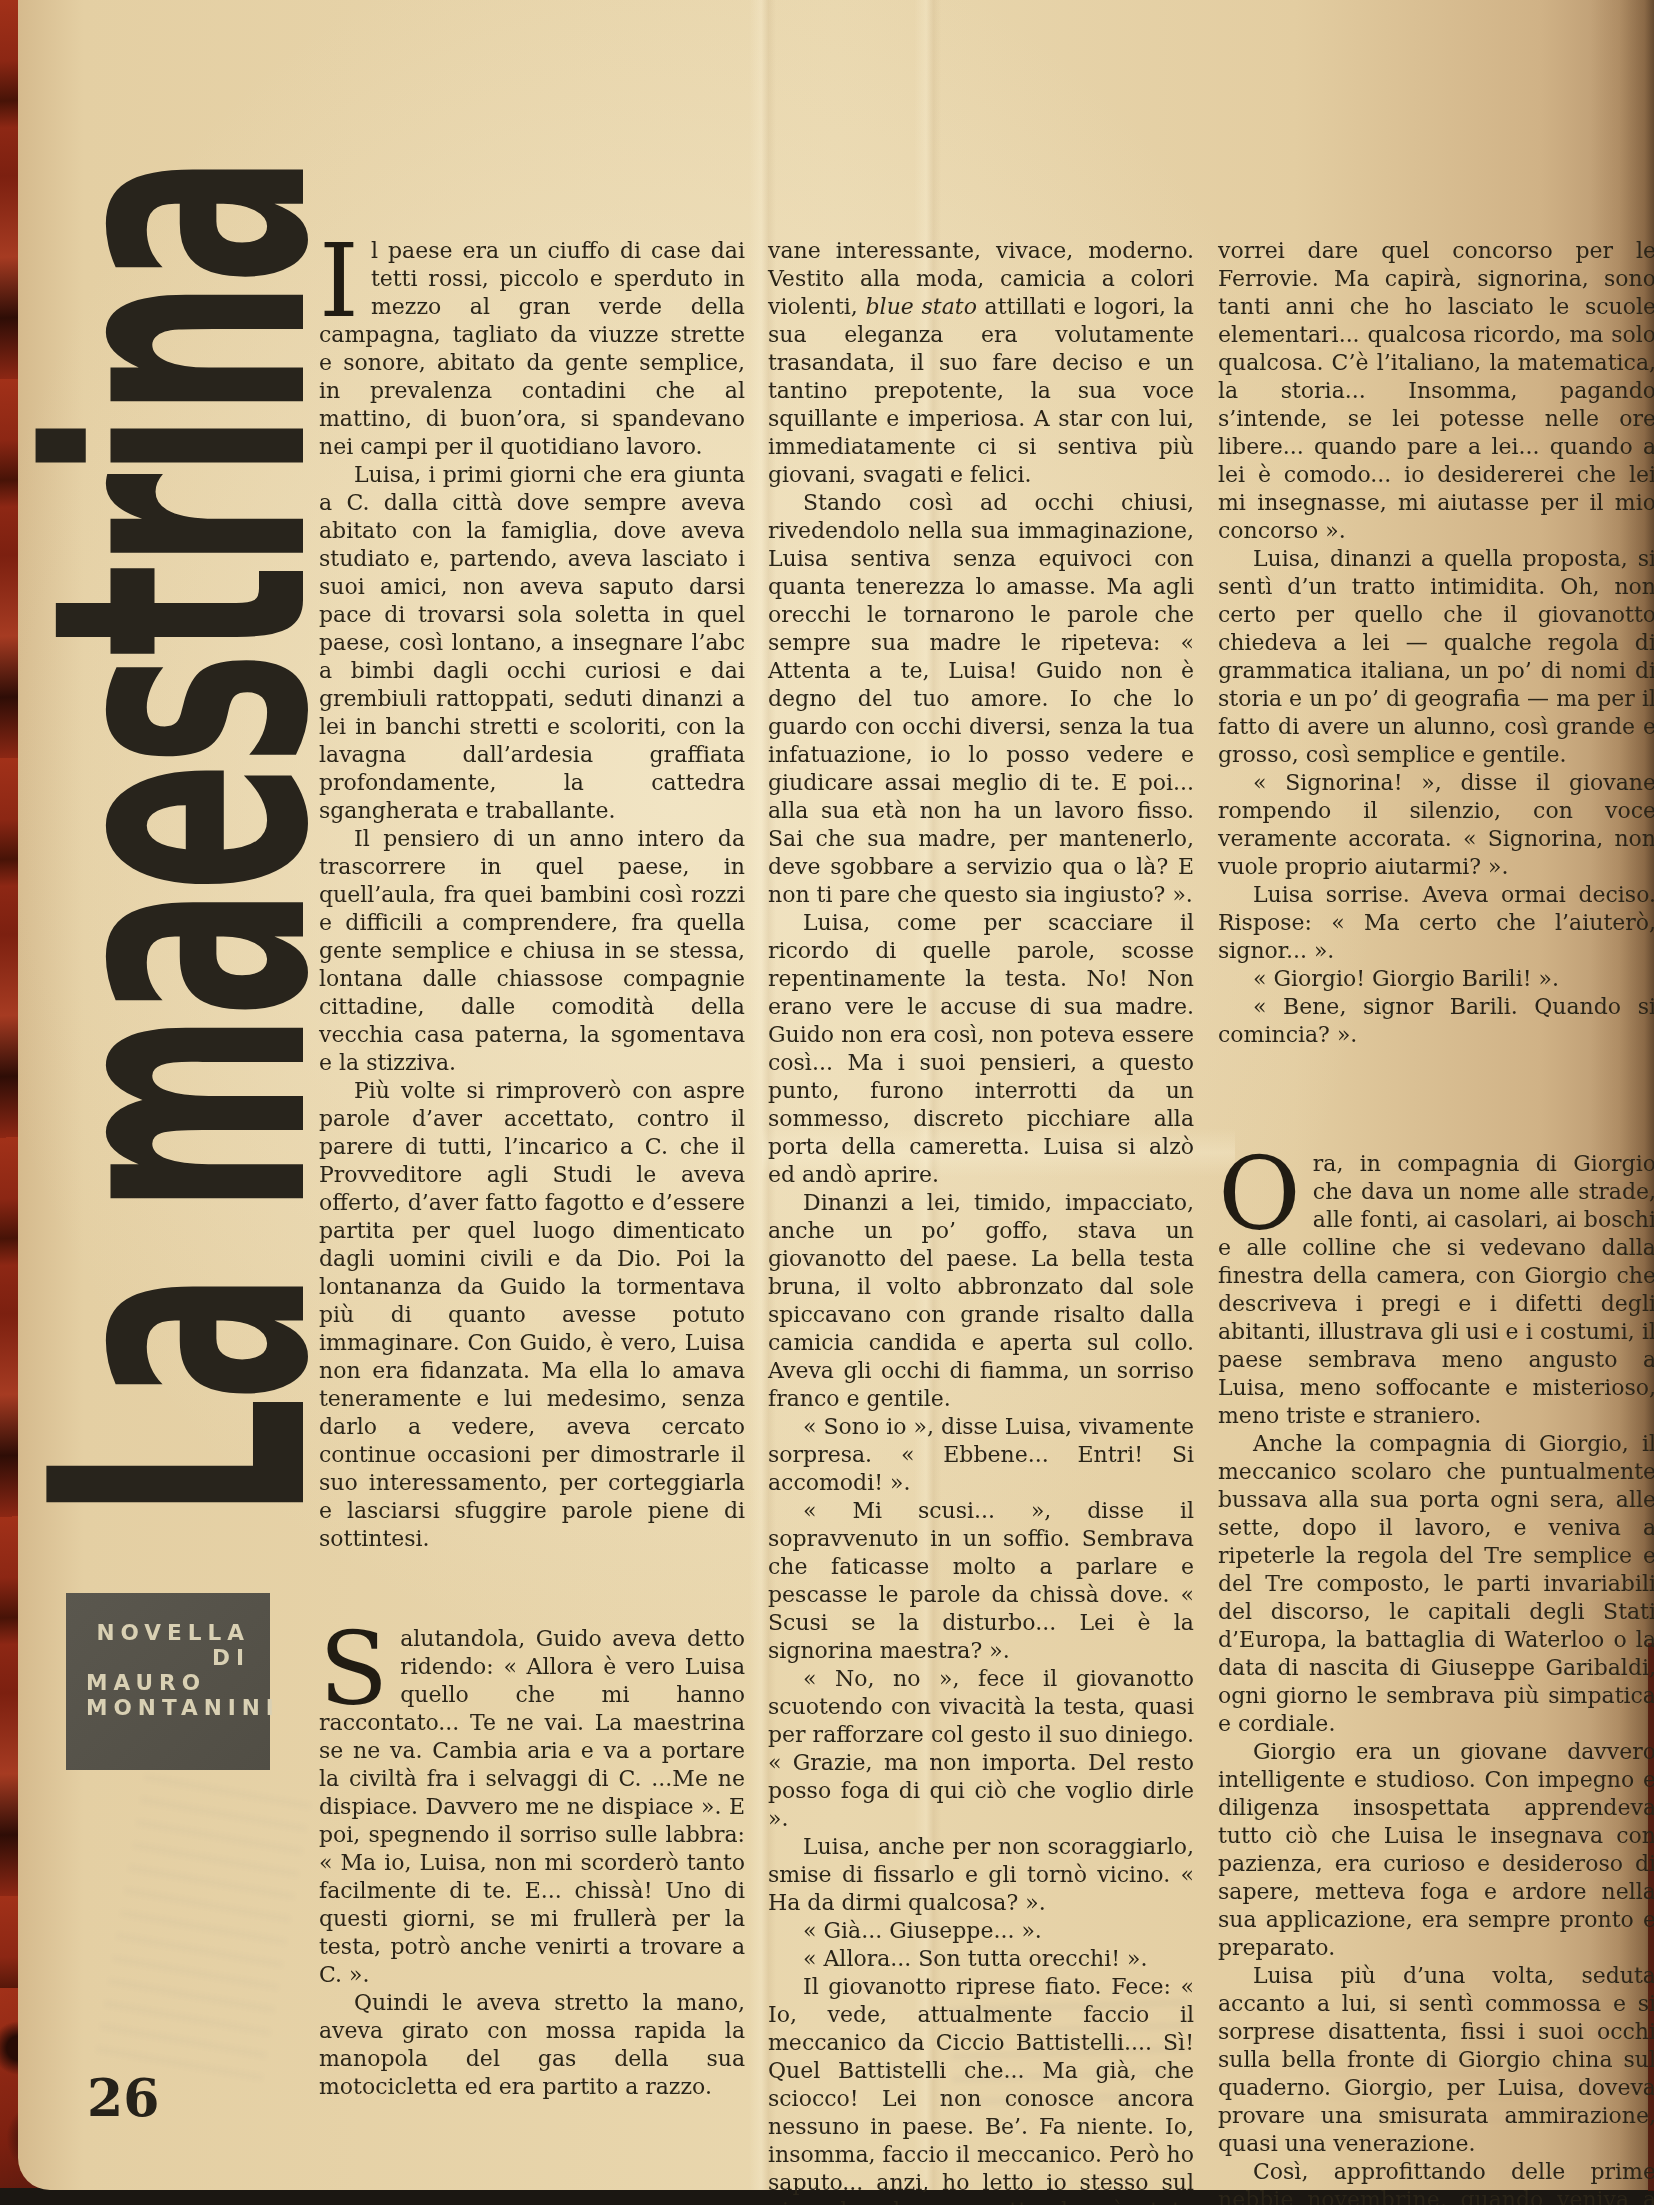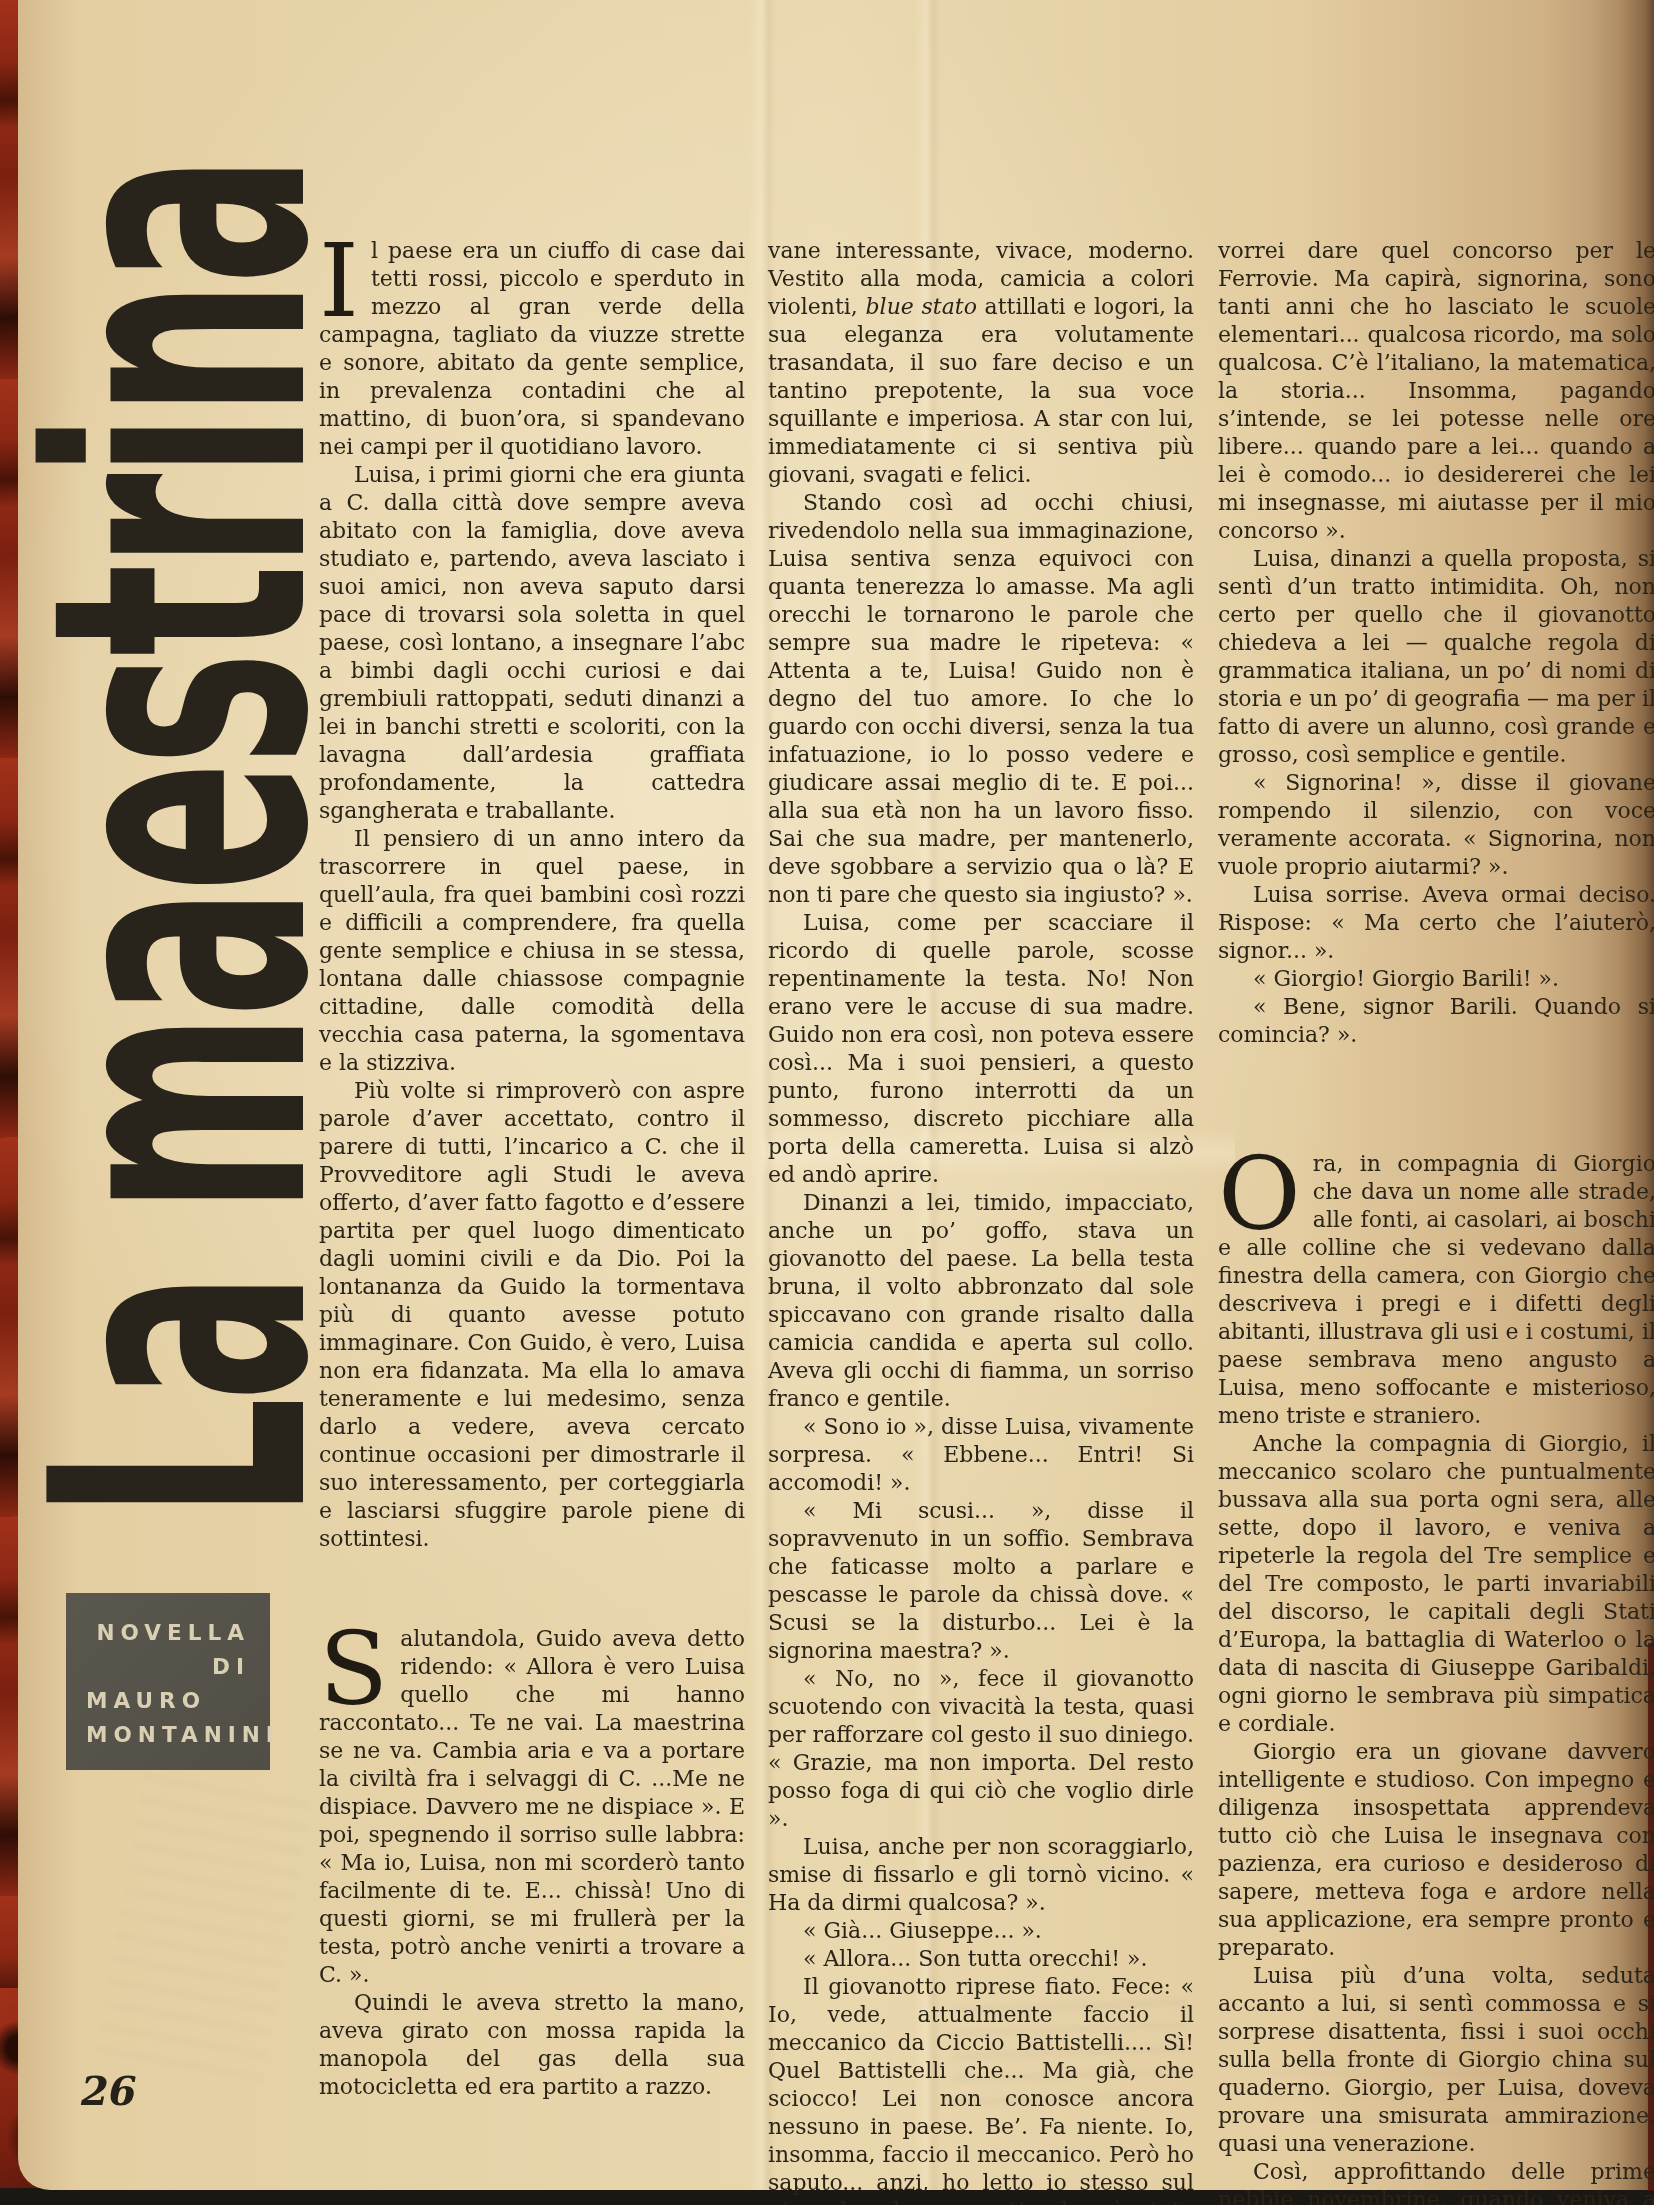--- a/index.html
+++ b/index.html
@@ -75,21 +75,21 @@
     font-family:"DejaVu Sans", sans-serif; font-weight:bold;
     font-size:352px; line-height:289px; letter-spacing:-9.5px;
     color:#28241c;
   }
 
   
   .byline {
     position:absolute; left:66px; top:1593px; width:204px; height:177px;
     background:linear-gradient(135deg, #5a574e, #514e45);
     box-sizing:border-box; padding:27px 20px 23px 20px;
-    display:flex; flex-direction:column; justify-content:space-between;
+    display:flex; flex-direction:column; 
     font-family:"DejaVu Sans", sans-serif; font-weight:bold;
     font-size:21.6px; letter-spacing:6px; color:#d9d0b3;
   }
   .byline .r { text-align:right; }
   .byline .l { text-align:left; }
 
   
   .col {
     position:absolute; top:237px; width:426px;
     font-size:22px; line-height:28px; color:#2a2418;
@@ -101,23 +101,23 @@
   .para { margin:0; text-indent:35px; }
   .para.cont, .para.has-cap { text-indent:0; }
   .para.sect1 { margin-top:72px; }
   .para.sect2 { margin-top:101px; }
   .dropcap {
     float:left; font-family:"DejaVu Serif", serif;
     font-size:101px; line-height:78px; padding:5.4px 12px 0 0;
     color:#211c13;
   }
   .pgnum {
-    position:absolute; left:81px; top:2067px;
+    position:absolute; left:87px; top:2067px;
     font-family:"DejaVu Serif", serif; font-weight:bold;
-    font-size:40px; color:#26221a;font-style:italic;
+    font-size:52px; color:#26221a;
   }
 </style>
 </head>
 <body>
 
 <div class="red-strip"></div>
 <div class="red-strip-bottom"></div>
 
 <div class="paper">
   <div class="crease-v" style="left:731px"></div>

